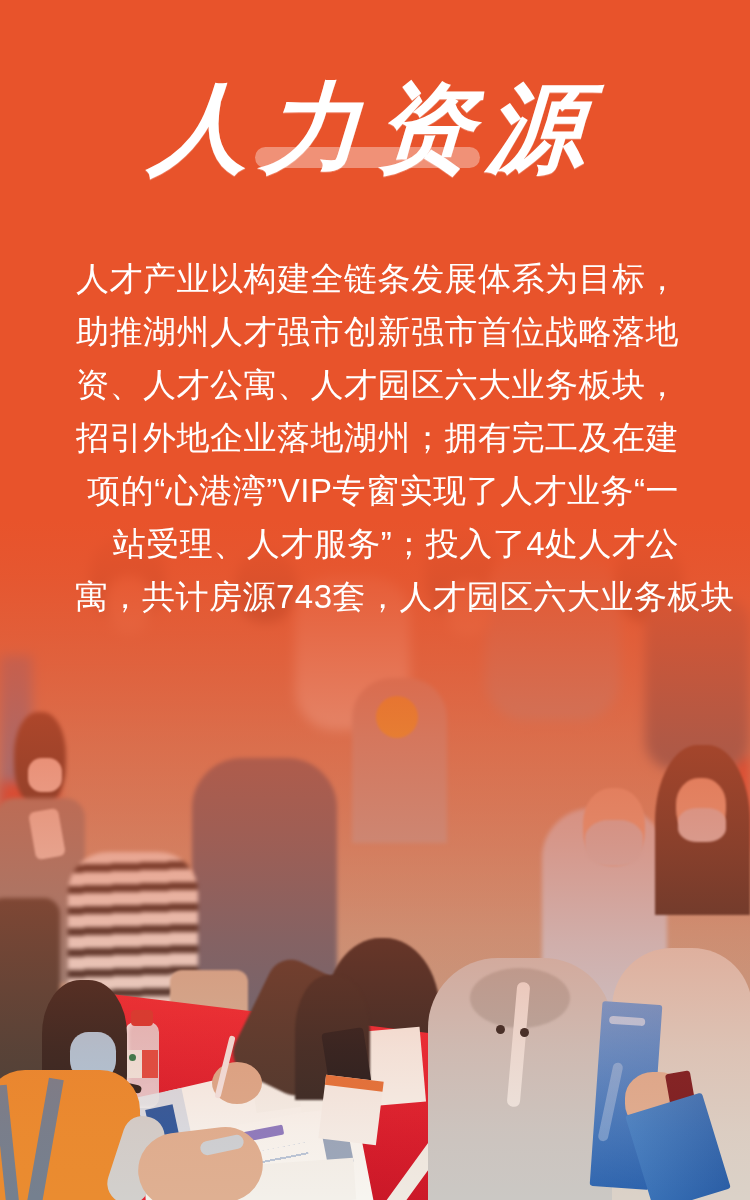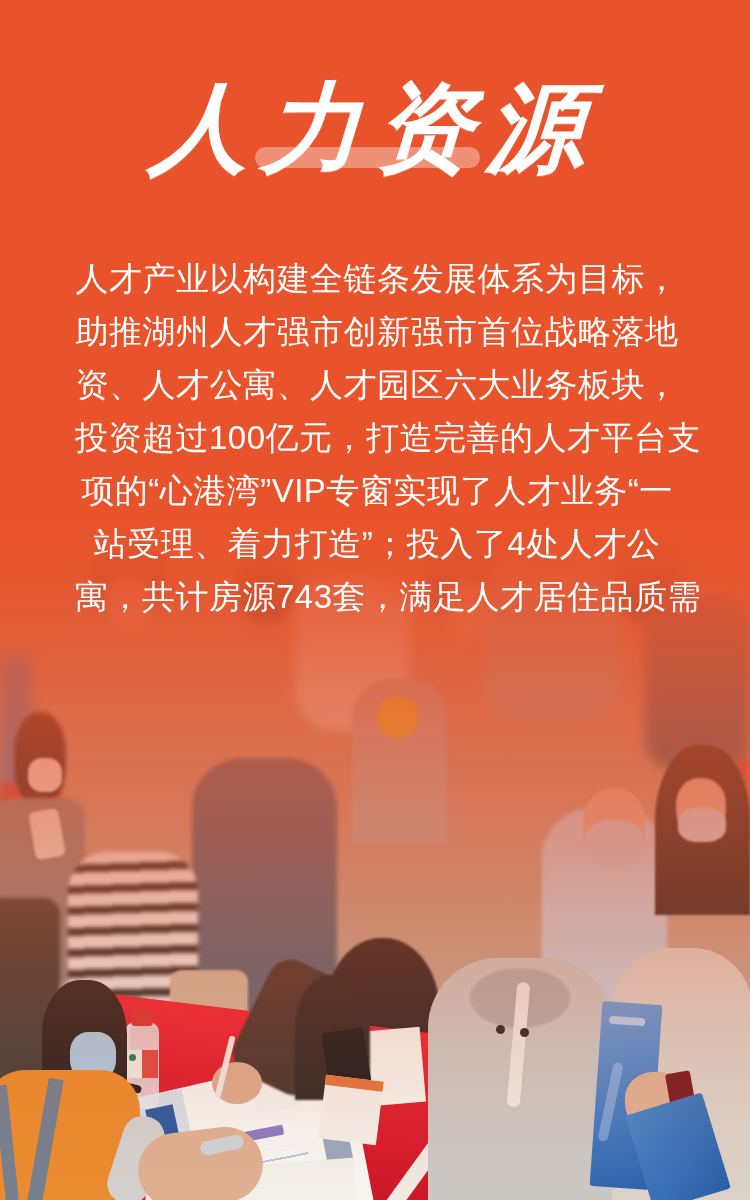--- a/index.html
+++ b/index.html
@@ -22,21 +22,21 @@
     letter-spacing:14px;font-style:italic;
     font-family:"DejaVu Serif","Liberation Serif",serif;
     text-shadow:0 1px 0 rgba(255,255,255,0.25);
     transform:skewX(-3deg);
   }
 
   
   .body-text{
     position:absolute;left:75px;top:252px;width:604px;z-index:6;
     color:#FFFFFF;font-size:33px;line-height:53px;letter-spacing:0.5px;
-    text-align:center;
+    text-align:right;
   }
   .body-line{white-space:nowrap;height:53px;}
 
   
   .scene{position:absolute;left:0;top:520px;width:750px;height:680px;overflow:hidden;z-index:1;}
   .scene-base{position:absolute;left:0;top:0;width:750px;height:680px;
     background:linear-gradient(180deg,#c8826a 0%,#c59a82 35%,#c3a58e 60%,#bda693 100%);}
   .bl6{filter:blur(6px);} .bl4{filter:blur(4px);} .bl2{filter:blur(2px);} .bl1{filter:blur(1px);}
 
   
@@ -246,19 +246,19 @@
 
   <div class="title-highlight"></div>
   <div class="title-wrap">
     <span class="main-title">人力资源</span>
   </div>
 
   <div class="body-text">
       <div class="body-line">人才产业以构建全链条发展体系为目标，</div>
       <div class="body-line">助推湖州人才强市创新强市首位战略落地</div>
       <div class="body-line">资、人才公寓、人才园区六大业务板块，</div>
-      <div class="body-line">投资超过100亿元，打造完善的人才平台支</div>
+      <div class="body-line">招引外地企业落地湖州；拥有完工及在建</div>
       <div class="body-line">项的“心港湾”VIP专窗实现了人才业务“一</div>
-      <div class="body-line">站受理、着力打造”；投入了4处人才公</div>
-      <div class="body-line">寓，共计房源743套，满足人才居住品质需</div>
+      <div class="body-line">站受理、人才服务”；投入了4处人才公</div>
+      <div class="body-line">寓，共计房源743套，人才园区六大业务板块</div>
     </div>
 
 </div>
 
 </body></html>

